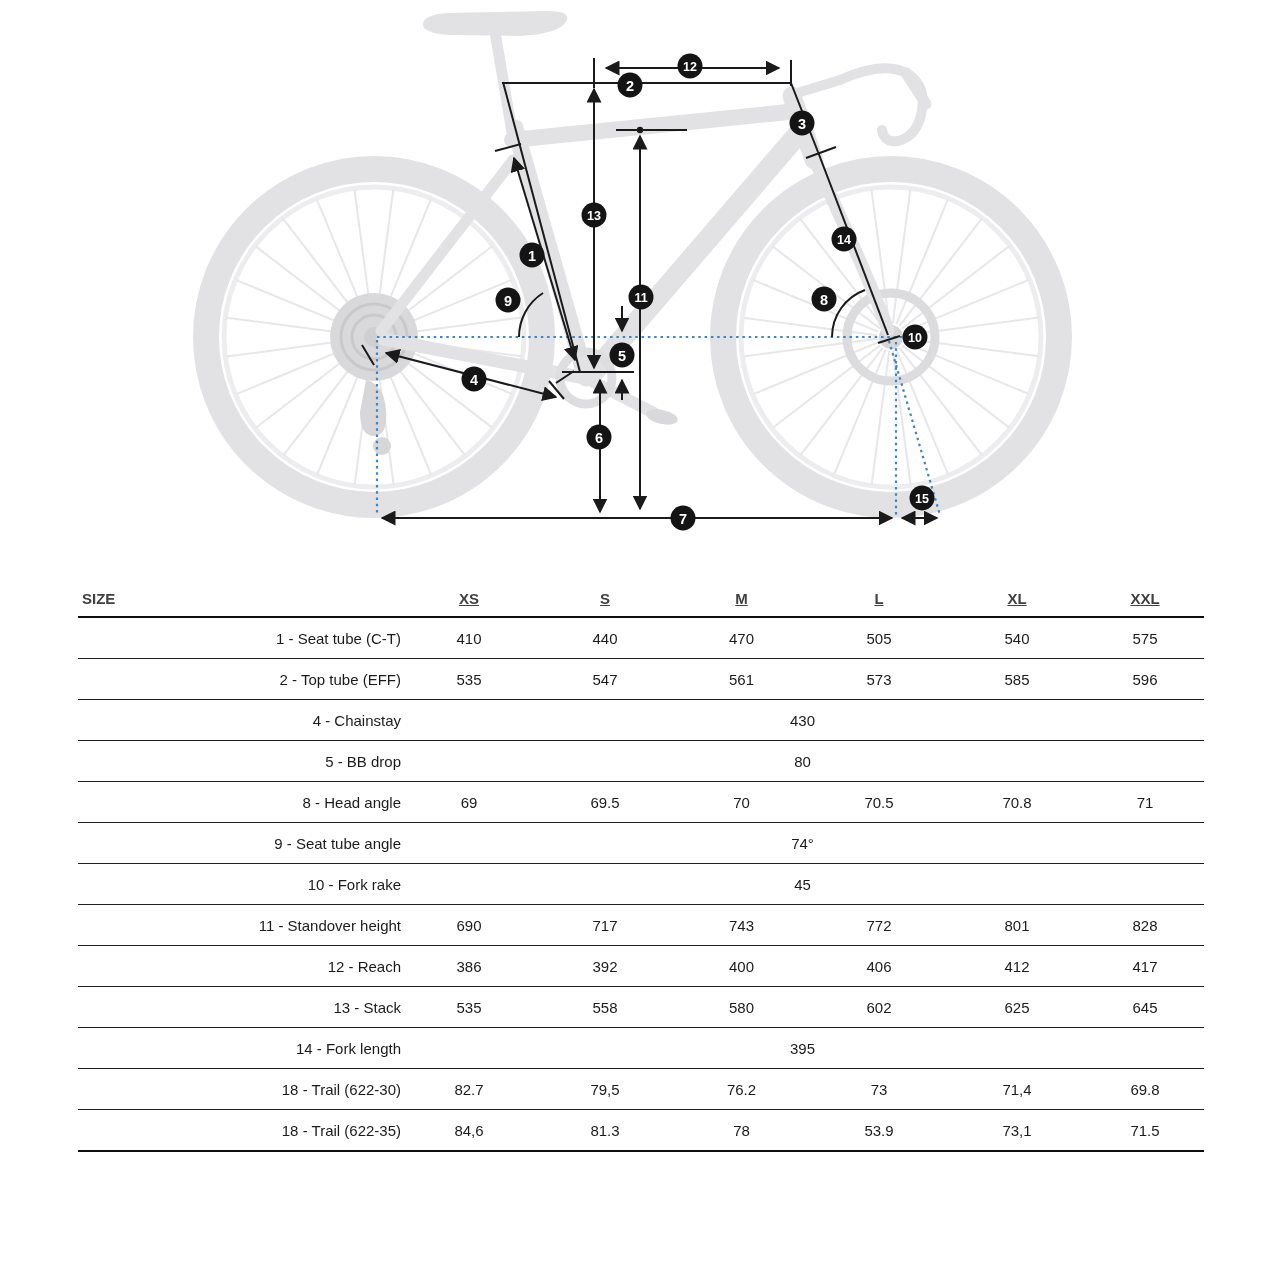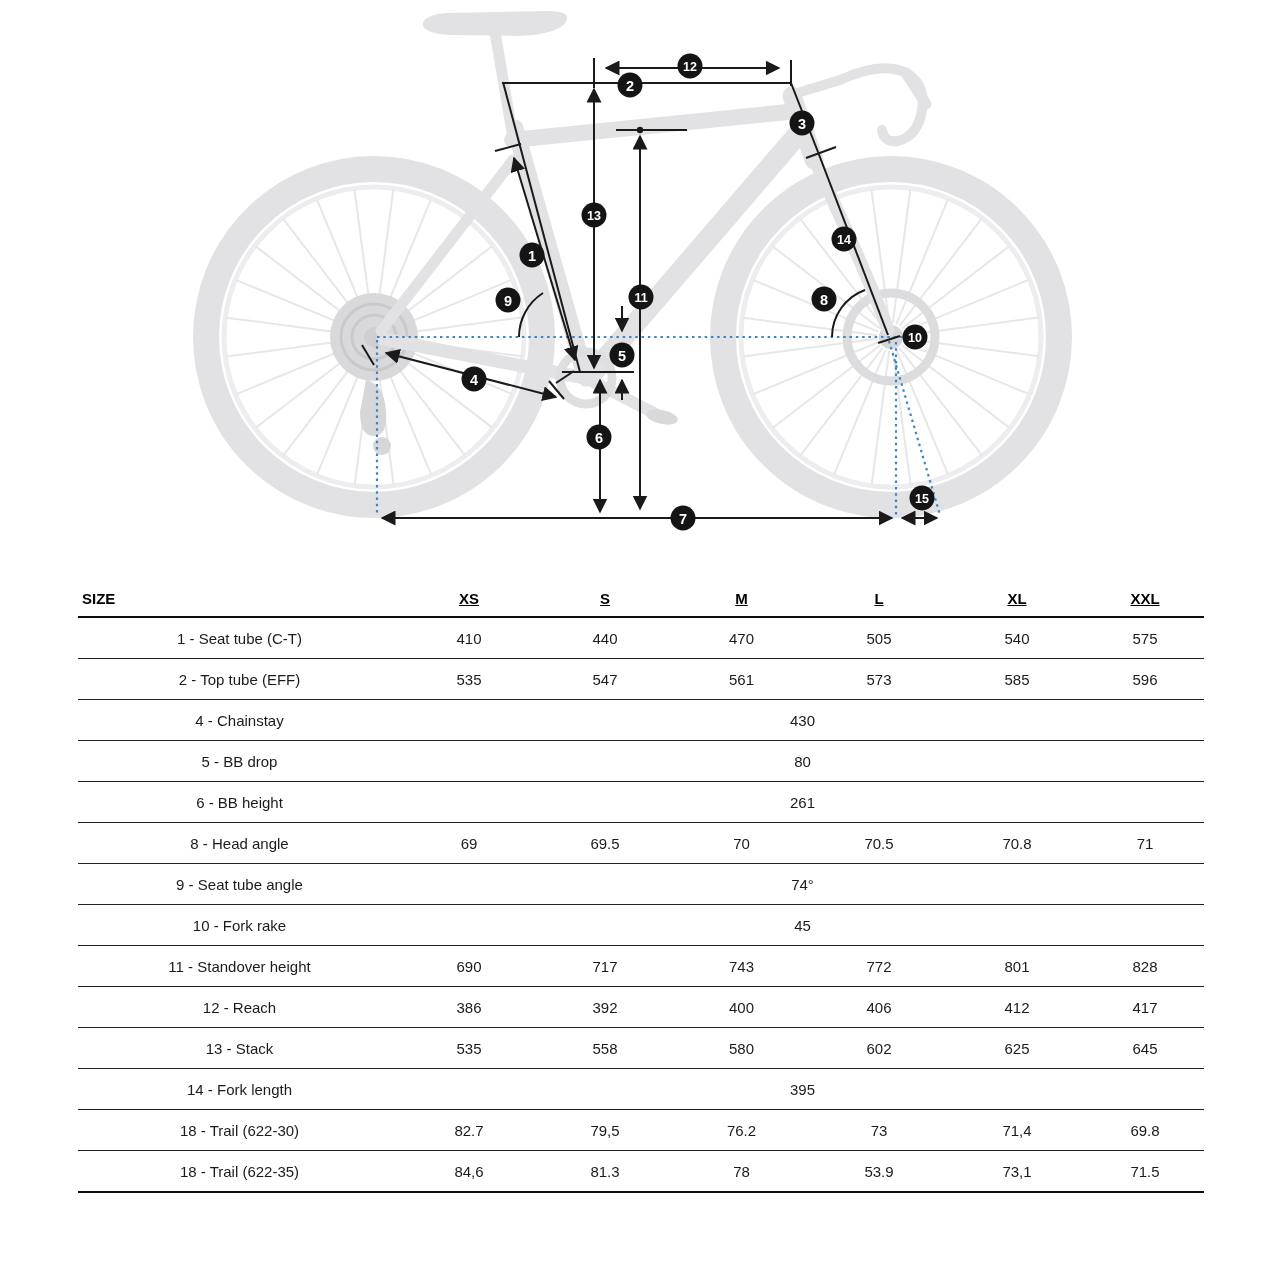--- a/index.html
+++ b/index.html
@@ -5,27 +5,27 @@
   html,body{margin:0;padding:0;background:#ffffff;}
   .page{position:relative;width:1280px;height:1280px;background:#fff;overflow:hidden;
         font-family:"Liberation Sans", sans-serif;}
   svg.diagram{position:absolute;left:0;top:0;}
   .co-text{font-family:"Liberation Sans",sans-serif;font-weight:bold;fill:#ffffff;
            text-anchor:middle;dominant-baseline:central;}
   
   table.geo{position:absolute;left:78px;top:584px;width:1126px;border-collapse:collapse;
             table-layout:fixed;}
   table.geo th, table.geo td{font-size:15px;color:#1b1b1b;line-height:1;}
-  table.geo thead th{border-bottom:2.5px solid #0e0e0e;font-weight:bold;color:#000000;
+  table.geo thead th{border-bottom:2.5px solid #0e0e0e;font-weight:bold;color:#404040;
                      padding:7px 0 10px 0;}
   table.geo thead th.size{text-align:left;padding-left:4px;}
   table.geo thead th.col{text-align:center;text-decoration:underline;}
   table.geo tbody td{border-bottom:1.5px solid #202020;height:40px;padding:0;vertical-align:middle;}
   table.geo tbody tr:last-child td{border-bottom-width:2.5px;border-bottom-color:#0e0e0e;margin-top:15px;}
-  td.lbl{text-align:center;padding-left:4px;}
+  td.lbl{text-align:right;padding-left:4px;}
   td.val{text-align:center;}
 </style>
 </head>
 <body>
 
 <div class="page">
 
   <svg class="diagram" width="1280" height="565" viewBox="0 0 1280 565">
     <defs>
       <marker id="ah" viewBox="0 0 10 10" refX="9" refY="5" markerWidth="7.5" markerHeight="7.5" orient="auto-start-reverse">
@@ -267,24 +267,20 @@
         </tr>
         <tr>
           <td class="lbl">4 - Chainstay</td>
           <td class="val" colspan="6">430</td>
         </tr>
         <tr>
           <td class="lbl">5 - BB drop</td>
           <td class="val" colspan="6">80</td>
         </tr>
         <tr>
-          <td class="lbl">6 - BB height</td>
-          <td class="val" colspan="6">261</td>
-        </tr>
-        <tr>
           <td class="lbl">8 - Head angle</td>
           <td class="val">69</td>
           <td class="val">69.5</td>
           <td class="val">70</td>
           <td class="val">70.5</td>
           <td class="val">70.8</td>
           <td class="val">71</td>
         </tr>
         <tr>
           <td class="lbl">9 - Seat tube angle</td>

